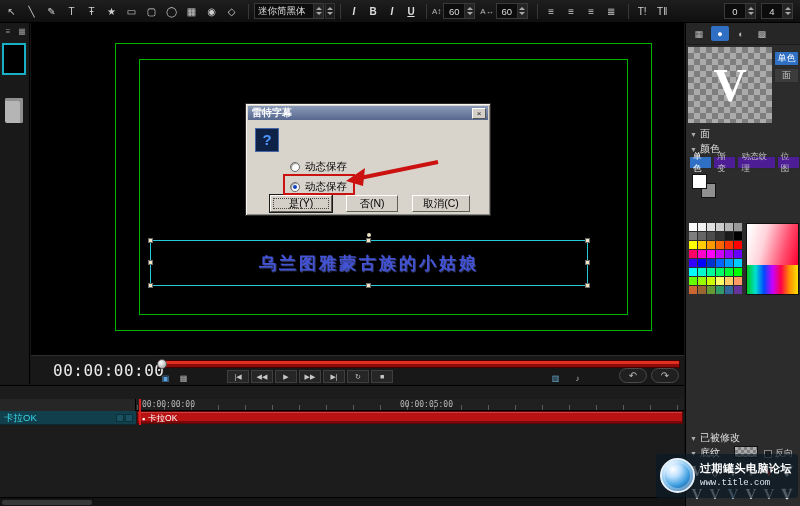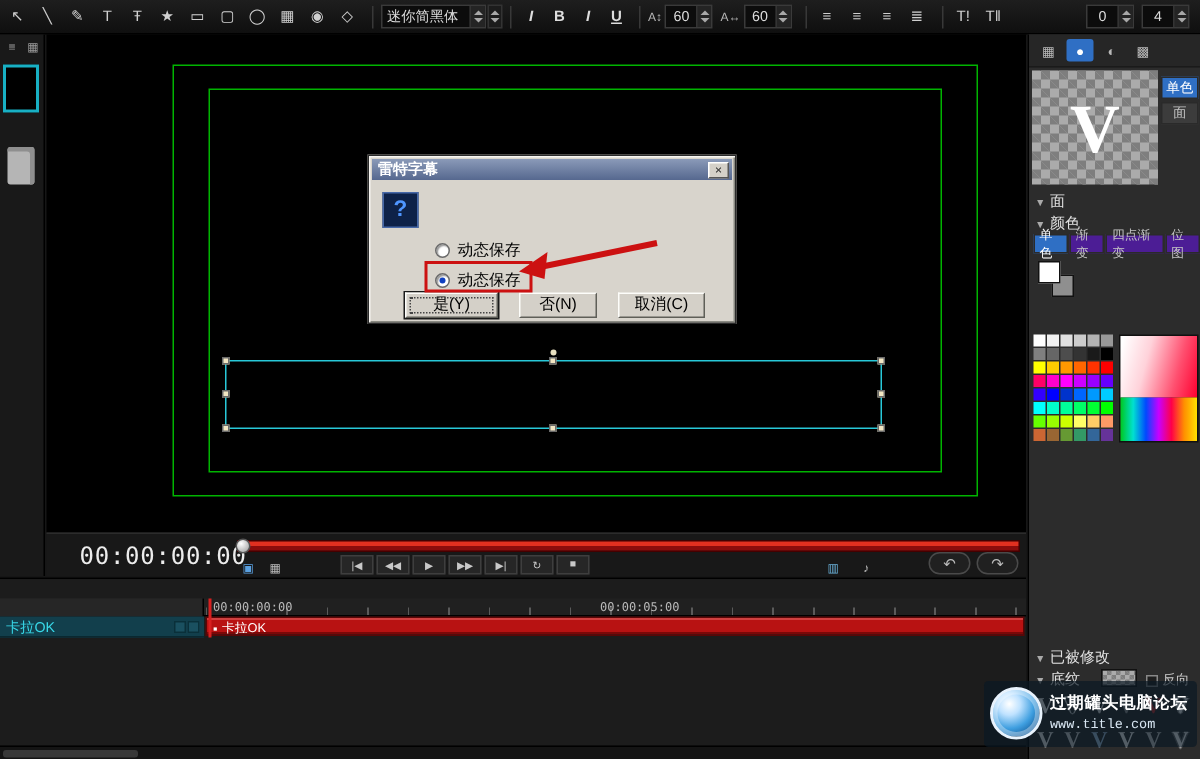--- a/index.html
+++ b/index.html
@@ -284,20 +284,21 @@
     <div class="title-box">
       <div class="anchor-dot"></div>
       <div class="handle tl"></div>
       <div class="handle tm"></div>
       <div class="handle tr"></div>
       <div class="handle ml"></div>
       <div class="handle mr"></div>
       <div class="handle bl"></div>
       <div class="handle bm"></div>
       <div class="handle br"></div>
+      <div class="title-text">乌兰图雅蒙古族的小姑娘</div>
     </div>
 
     <div class="dialog">
       <div class="dlg-title">
         <span class="ttl">雷特字幕</span>
         <span class="dlg-close">×</span>
       </div>
       <div class="dlg-icon">?</div>
       <div class="radio r1">
         <span class="rb"></span>
@@ -393,21 +394,21 @@
     <div class="rp-sec sec-face">
       <span class="caret">▼</span><span>面</span>
     </div>
     <div class="rp-sec sec-color">
       <span class="caret">▼</span><span>颜色</span>
     </div>
 
     <div class="rp-tabs">
         <span class="tool active">单色</span>
         <span class="tool">渐变</span>
-        <span class="tool">四点渐变</span>
+        <span class="tool">动态纹理</span>
         <span class="tool">位图</span>
       </div>
 
     <div class="rp-swap">
       <span class="sw-back"></span>
       <span class="sw-front"></span>
     </div>
 
     <div class="rp-palette">
         <span class="swatch" style="background: rgb(255, 255, 255);"></span>

